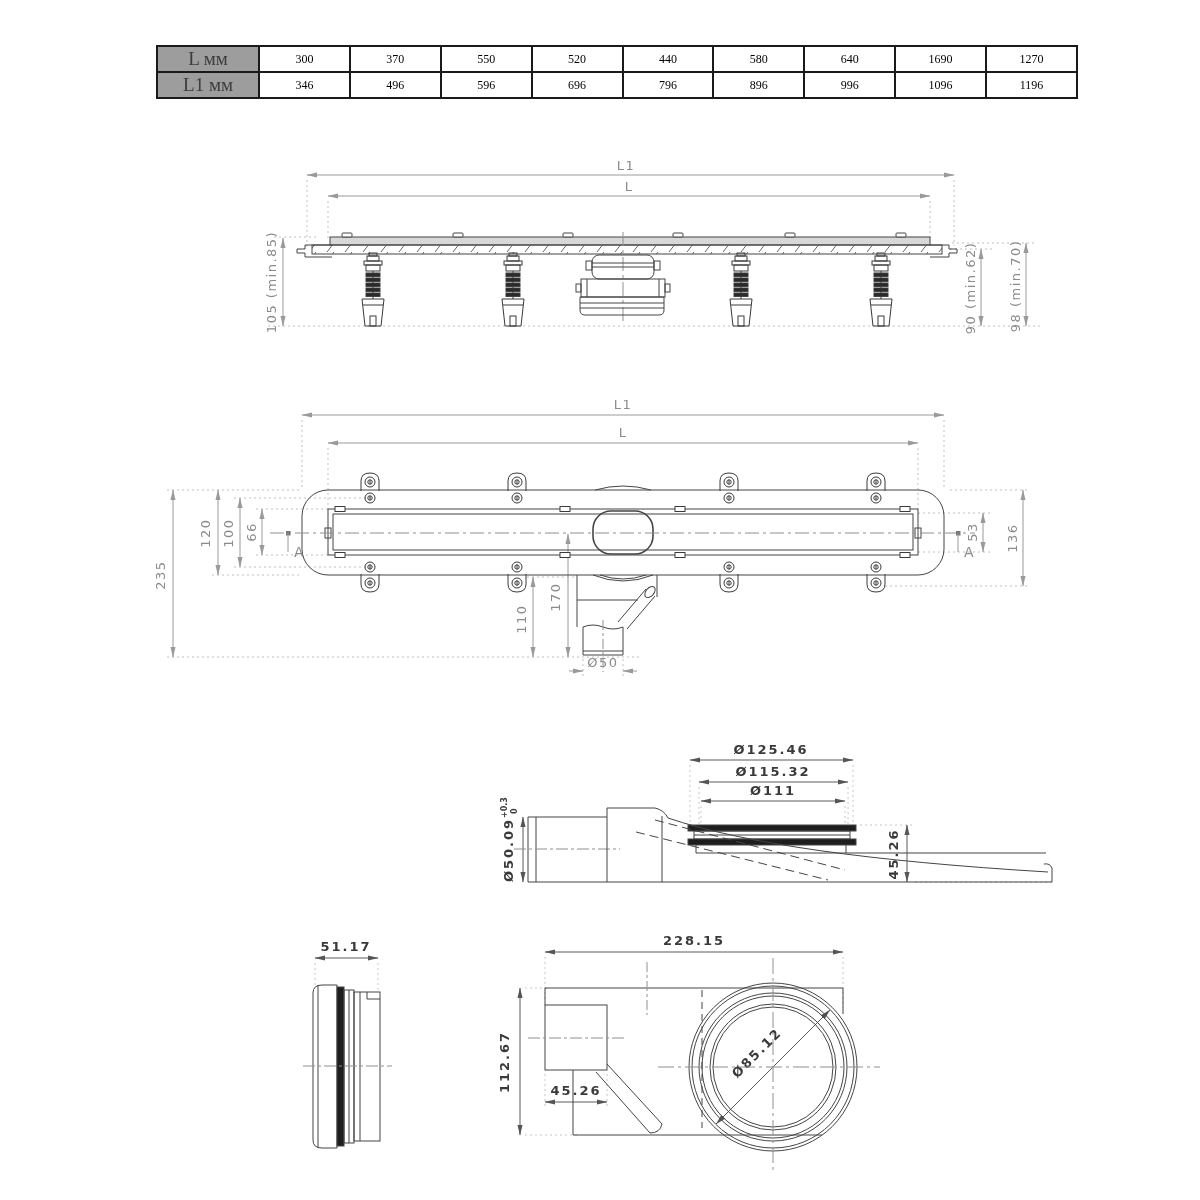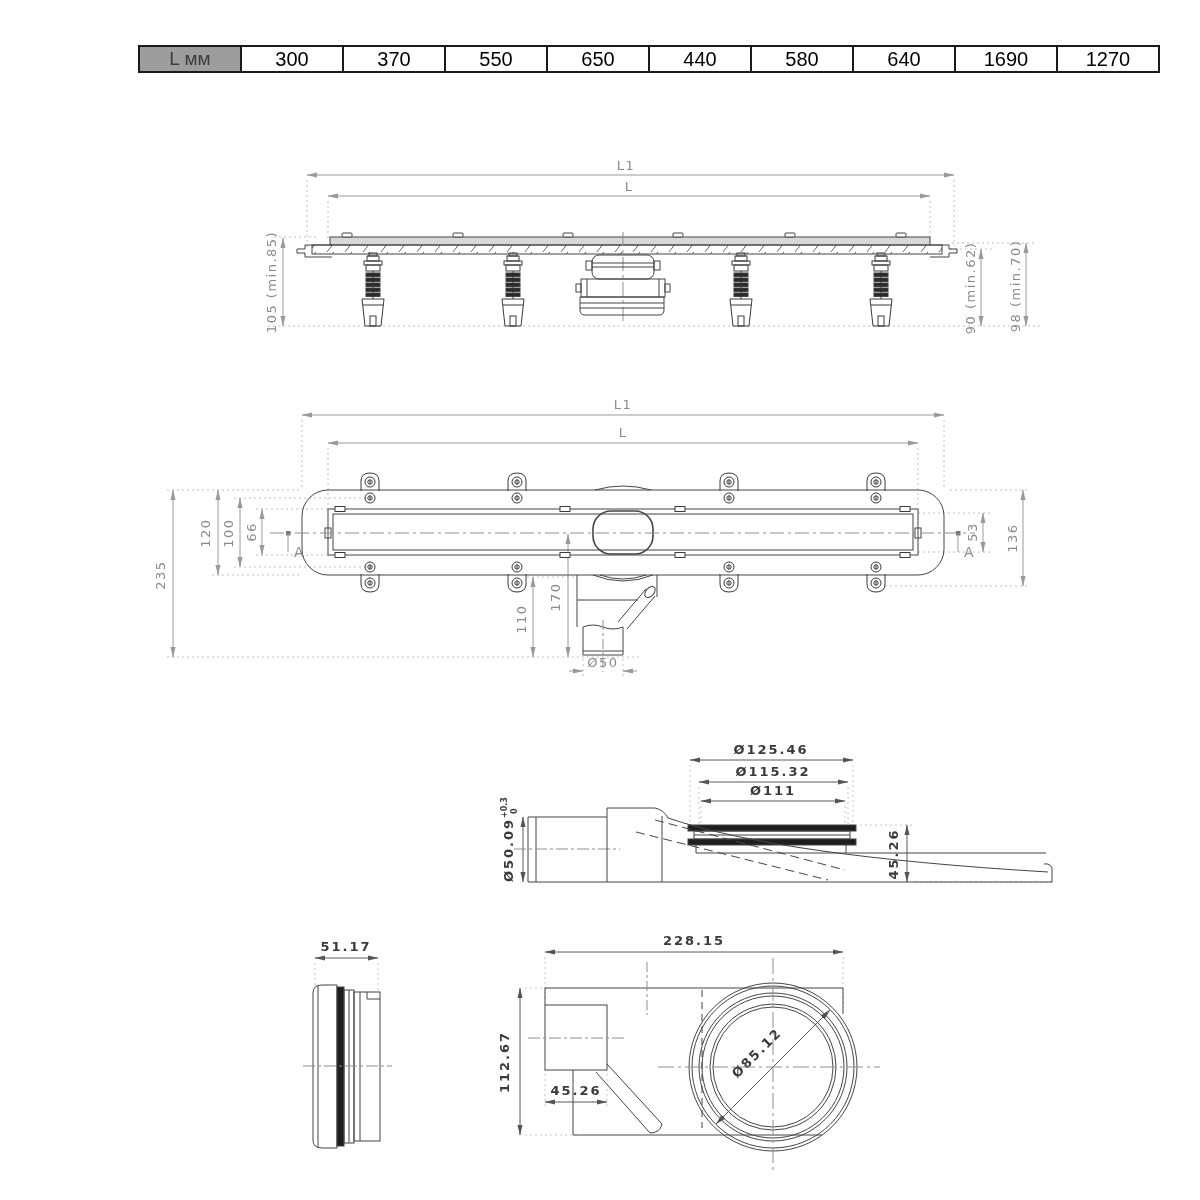--- a/index.html
+++ b/index.html
@@ -1,47 +1,59 @@
 <!DOCTYPE html>
 <html><head>
 <meta charset="utf-8">
 <style>
   html,body{margin:0;padding:0;background:#fff;}
   .stage{position:relative;width:1200px;height:1200px;background:#ffffff;overflow:hidden;
          font-family:"Liberation Sans",sans-serif;}
-  table.size-table{position:absolute;left:138px;top:45px;width:1022px;border-collapse:collapse;
-         table-layout:fixed;font-family:Liberation Sans, sans-serif;}
+  table.size-table{position:absolute;left:156px;top:45px;width:922px;border-collapse:collapse;
+         table-layout:fixed;font-family:Liberation Serif, serif;}
   table.size-table th,table.size-table td{border:2px solid #1a1a1a;height:24px;text-align:center;
-         vertical-align:middle;font-size:20px;padding:0;}
+         vertical-align:middle;font-size:12px;padding:0;}
   table.size-table th{background:#9d9d9d;color:#3d3d3d;font-weight:normal;width:100px;font-size:19px;}
   table.size-table td{background:#fff;color:#000;}
   svg.drawing{position:absolute;left:0;top:0;}
   .dim{fill:#8c8c8c;font-family:"DejaVu Sans",sans-serif;font-size:13px;letter-spacing:1.5px;}
   .dimA{fill:#8c8c8c;font-family:"DejaVu Sans",sans-serif;font-size:14px;}
   .dimb{fill:#3a3a3a;font-family:"DejaVu Sans",sans-serif;font-size:13px;font-weight:bold;letter-spacing:2px;}
   .dimt{fill:#3a3a3a;font-family:"DejaVu Sans",sans-serif;font-size:8px;font-weight:bold;}
 </style>
 </head>
 <body>
 
 <div class="stage">
 
   <table class="size-table">
     <tbody>
         <tr>
       <th>L мм</th>
       <td>300</td>
       <td>370</td>
       <td>550</td>
-      <td>650</td>
+      <td>520</td>
       <td>440</td>
       <td>580</td>
       <td>640</td>
       <td>1690</td>
       <td>1270</td>
+    </tr>
+    <tr>
+      <th>L1 мм</th>
+      <td>346</td>
+      <td>496</td>
+      <td>596</td>
+      <td>696</td>
+      <td>796</td>
+      <td>896</td>
+      <td>996</td>
+      <td>1096</td>
+      <td>1196</td>
     </tr>
   </tbody>
     </table>
 
   <svg class="drawing" width="1200" height="1200" viewBox="0 0 1200 1200">
     <defs>
       <marker id="ar" viewBox="0 0 10 6" refX="9.5" refY="3" markerWidth="11" markerHeight="7" orient="auto-start-reverse">
           <path d="M0,0.6 L10,3 L0,5.4 Z" fill="#9a9a9a"></path>
         </marker>
       <marker id="arb" viewBox="0 0 10 6" refX="9.5" refY="3" markerWidth="11" markerHeight="7" orient="auto-start-reverse">

